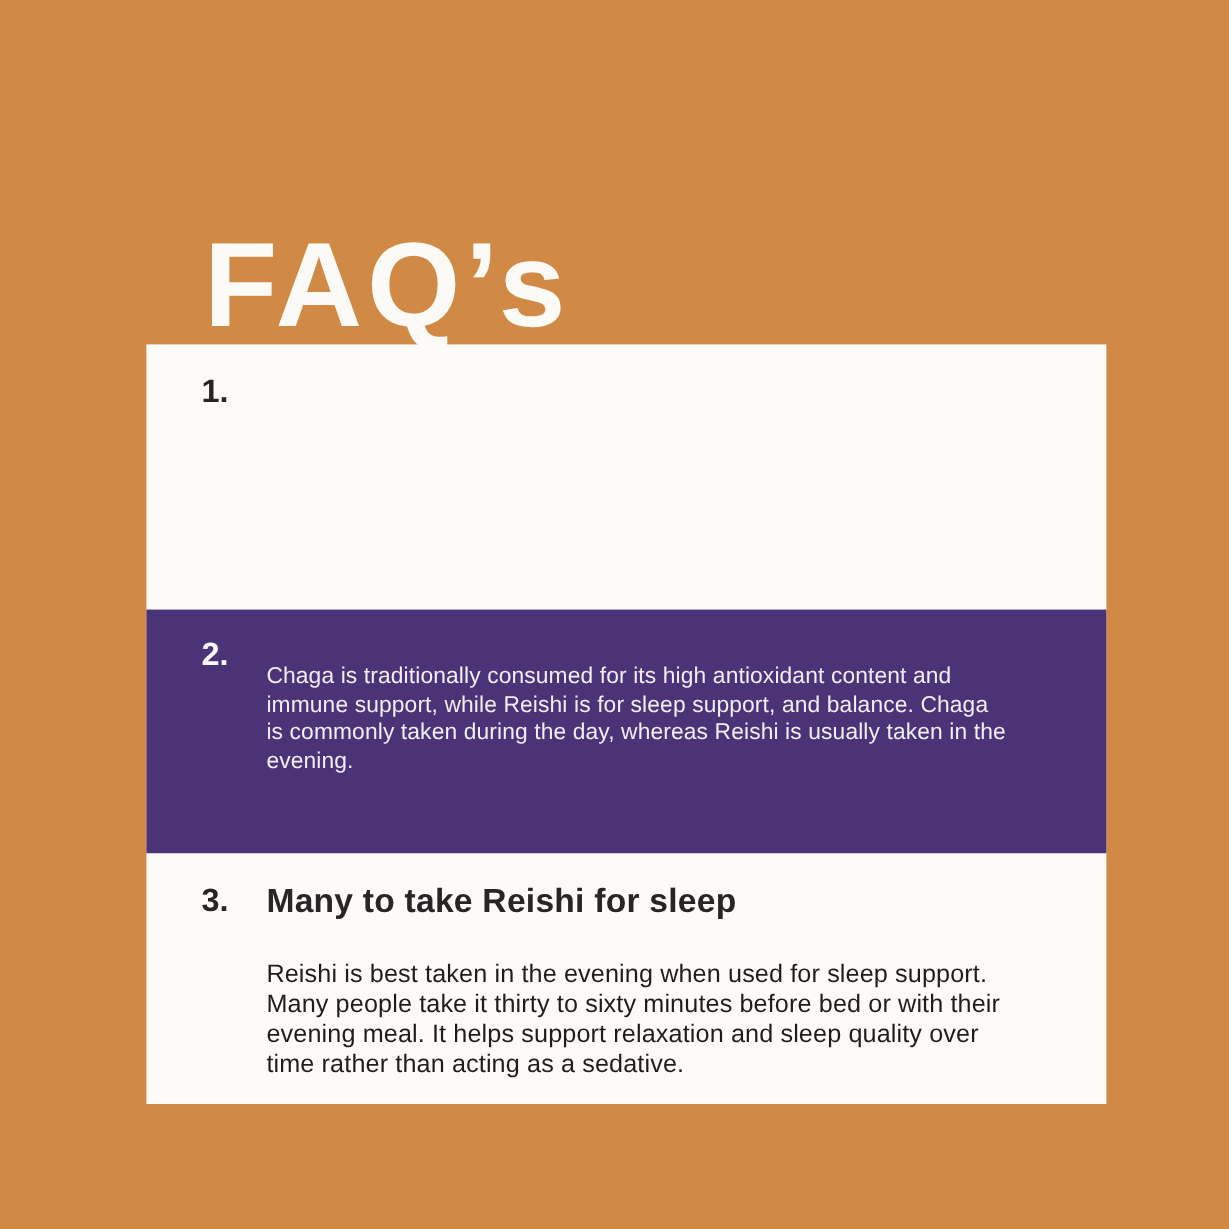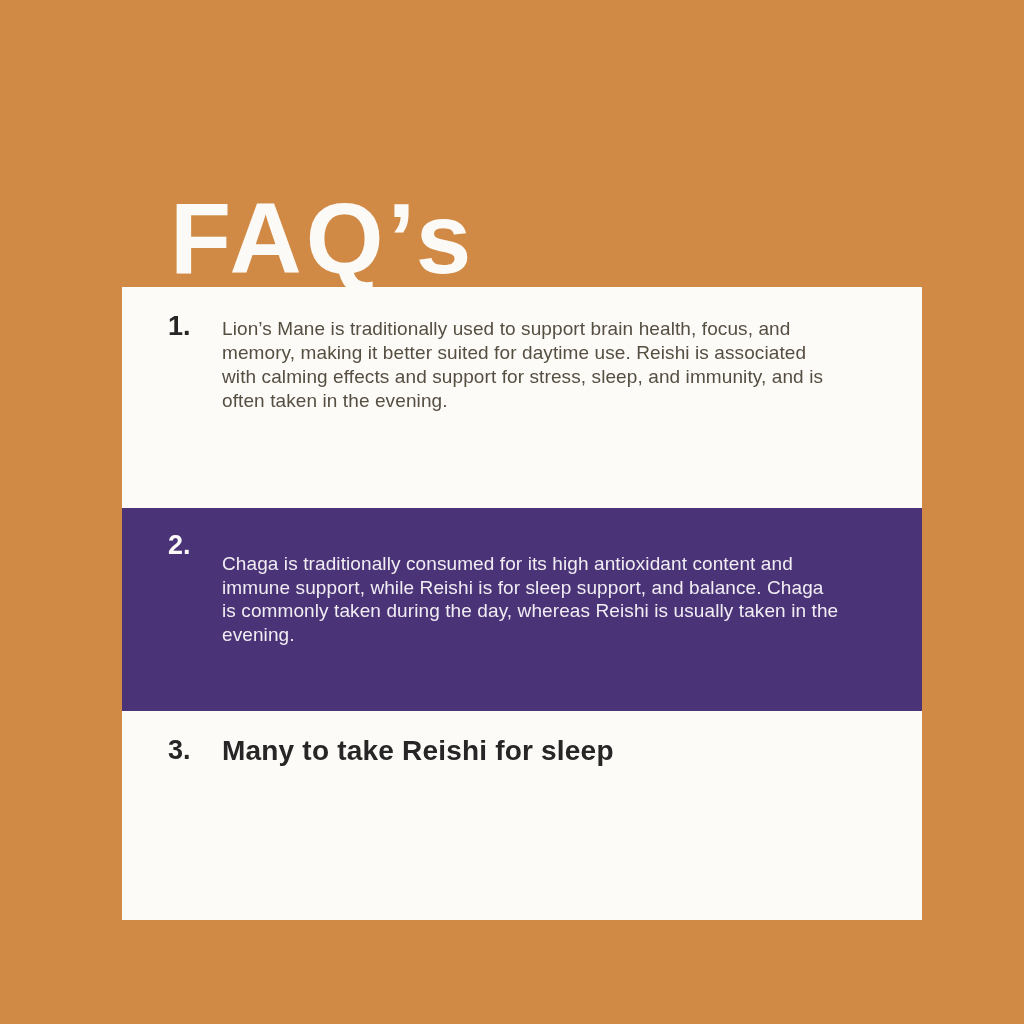--- a/index.html
+++ b/index.html
@@ -84,26 +84,26 @@
 </style>
 </head>
 <body>
 
 <h1 class="page-title">FAQ’s</h1>
 
 <div class="faq-card">
 
   <div class="faq-item item-1">
     <div class="faq-num">1.</div>
-    <div class="faq-a">Lion’s Mane is traditionally used to support brain health, focus, and memory, making it better suited for daytime use. Reishi is associated with calming effects and support for stress, sleep, and immunity, and is often taken in the evening.</div>
   </div>
 
   <div class="faq-item item-2">
     <div class="faq-num">2.</div>
     <div class="faq-a">Chaga is traditionally consumed for its high antioxidant content and immune support, while Reishi is for sleep support, and balance. Chaga is commonly taken during the day, whereas Reishi is usually taken in the evening.</div>
   </div>
 
   <div class="faq-item item-3">
     <div class="faq-num">3.</div>
     <h2 class="faq-q">Many to take Reishi for sleep</h2>
+    <div class="faq-a">Reishi is best taken in the evening when used for sleep support. Many people take it thirty to sixty minutes before bed or with their evening meal. It helps support relaxation and sleep quality over time rather than acting as a sedative.</div>
   </div>
 
 </div>
 
 </body></html>

